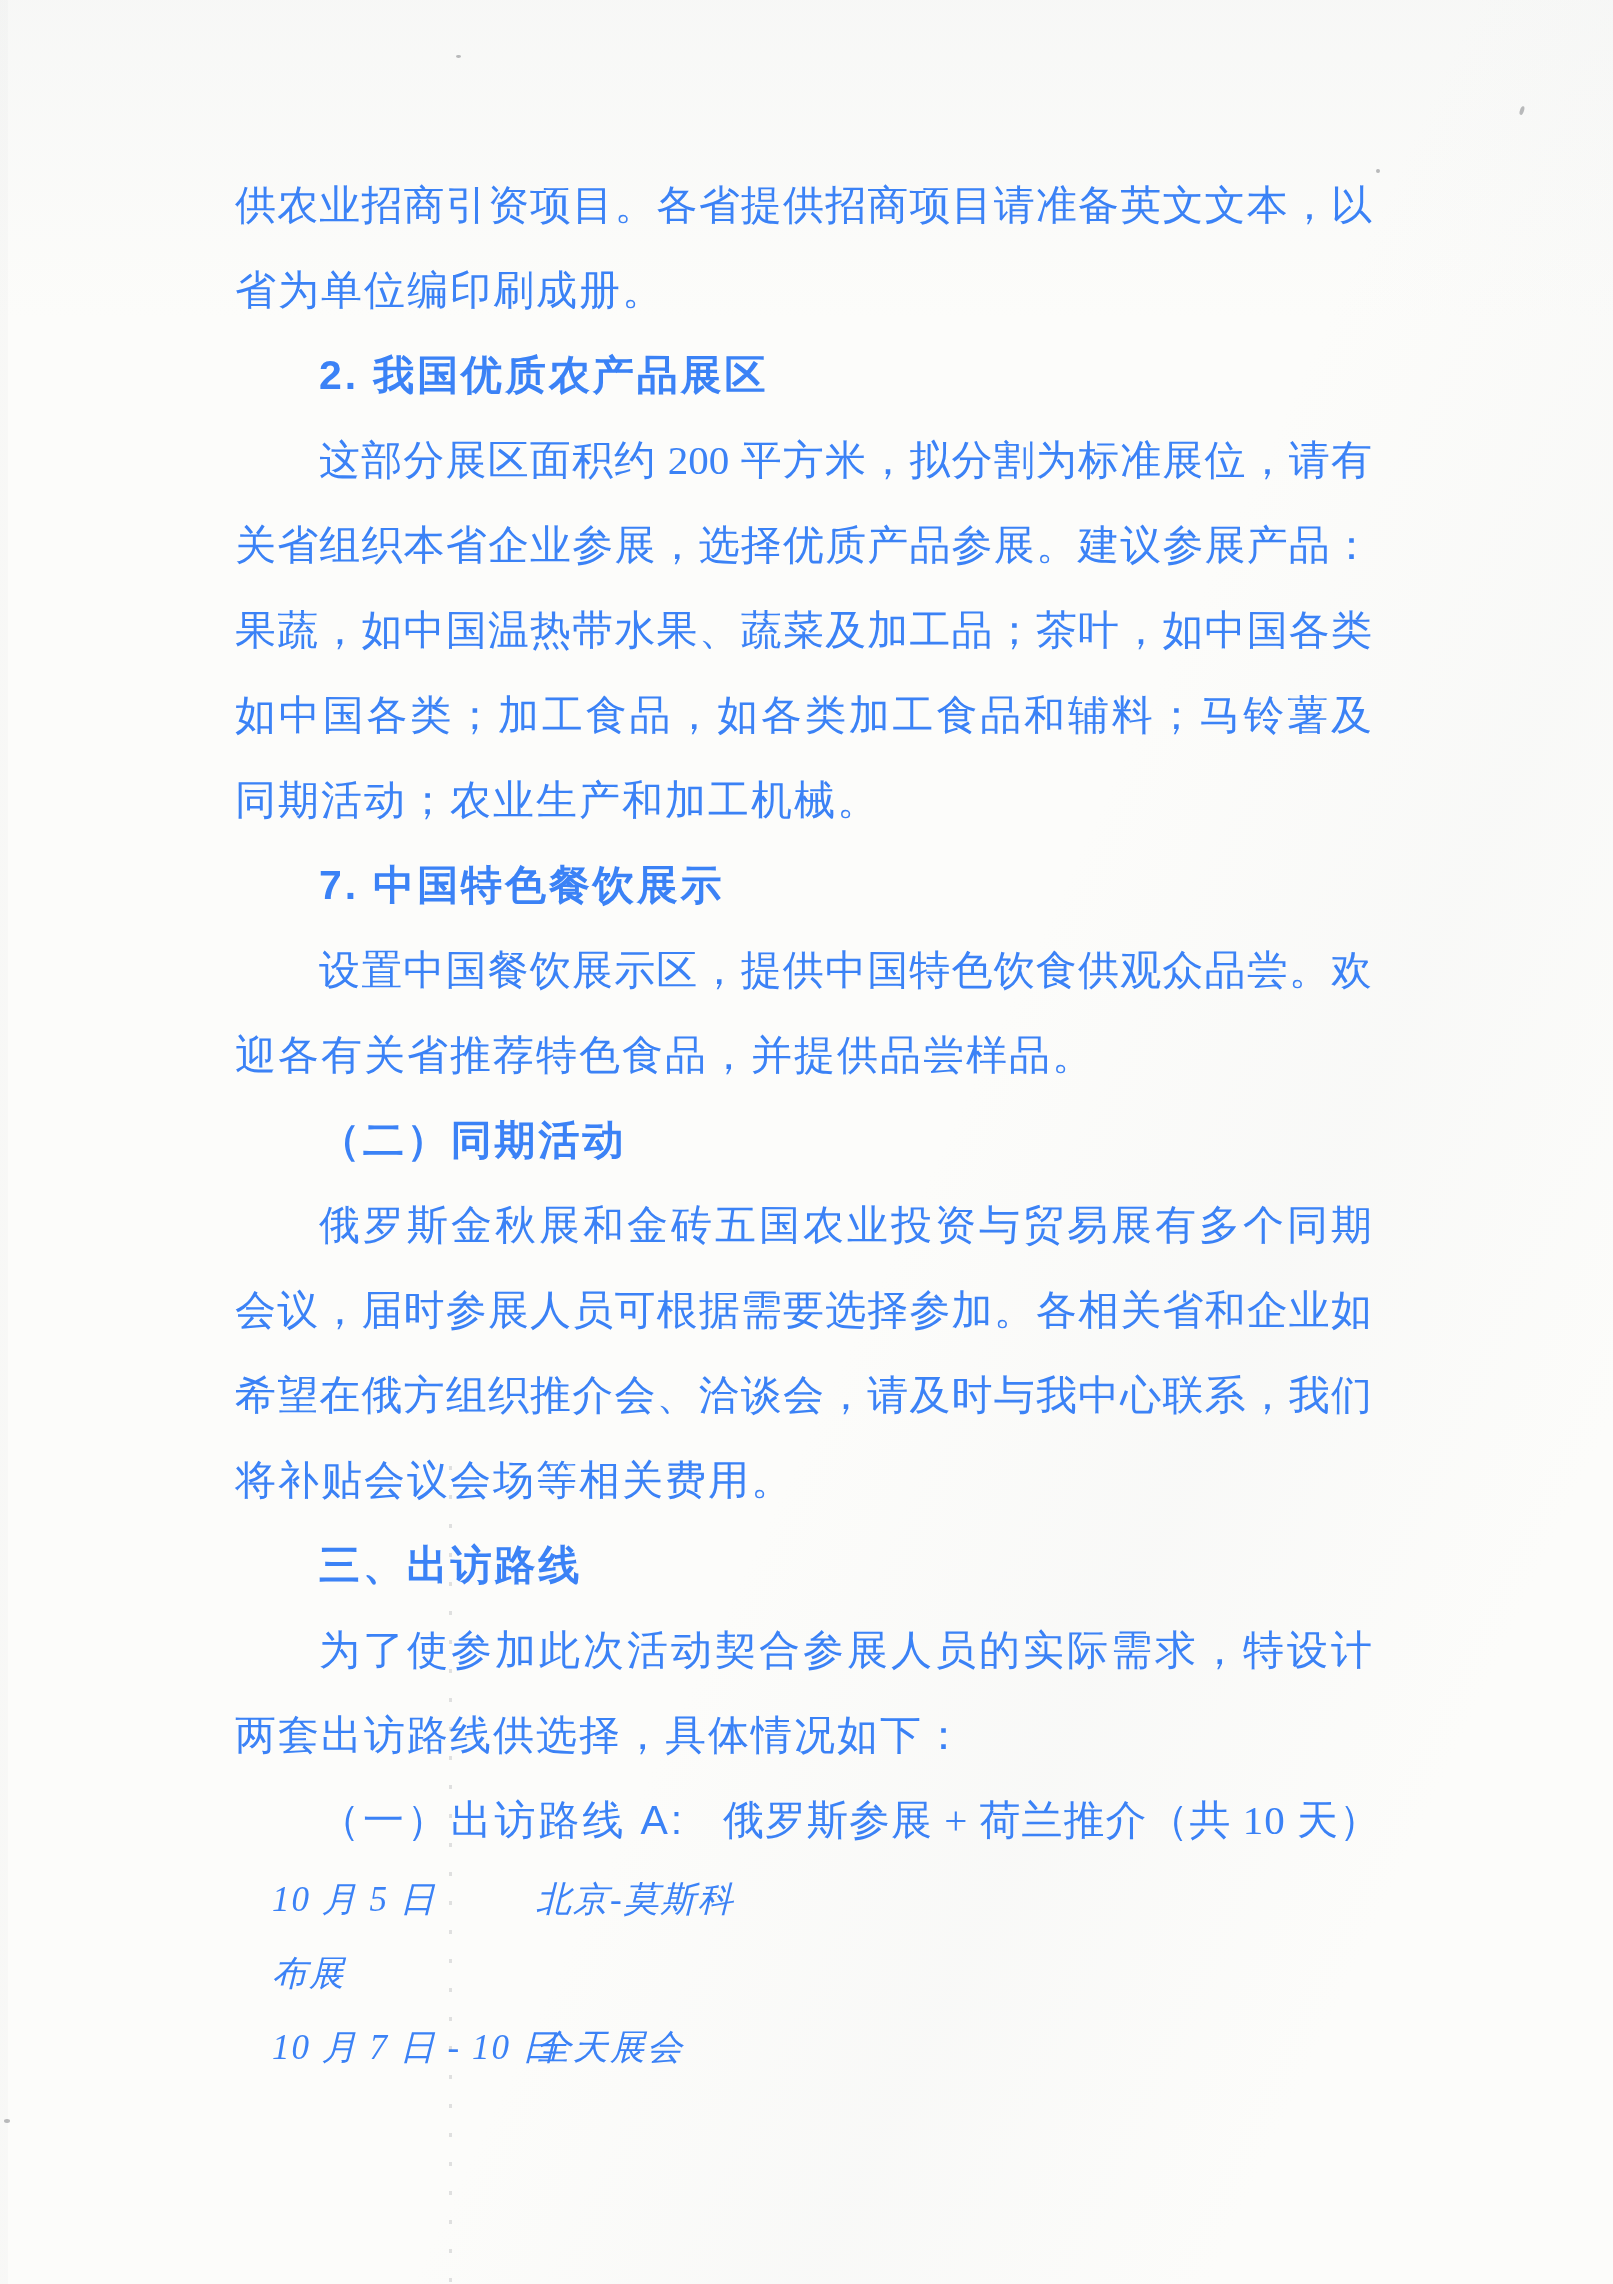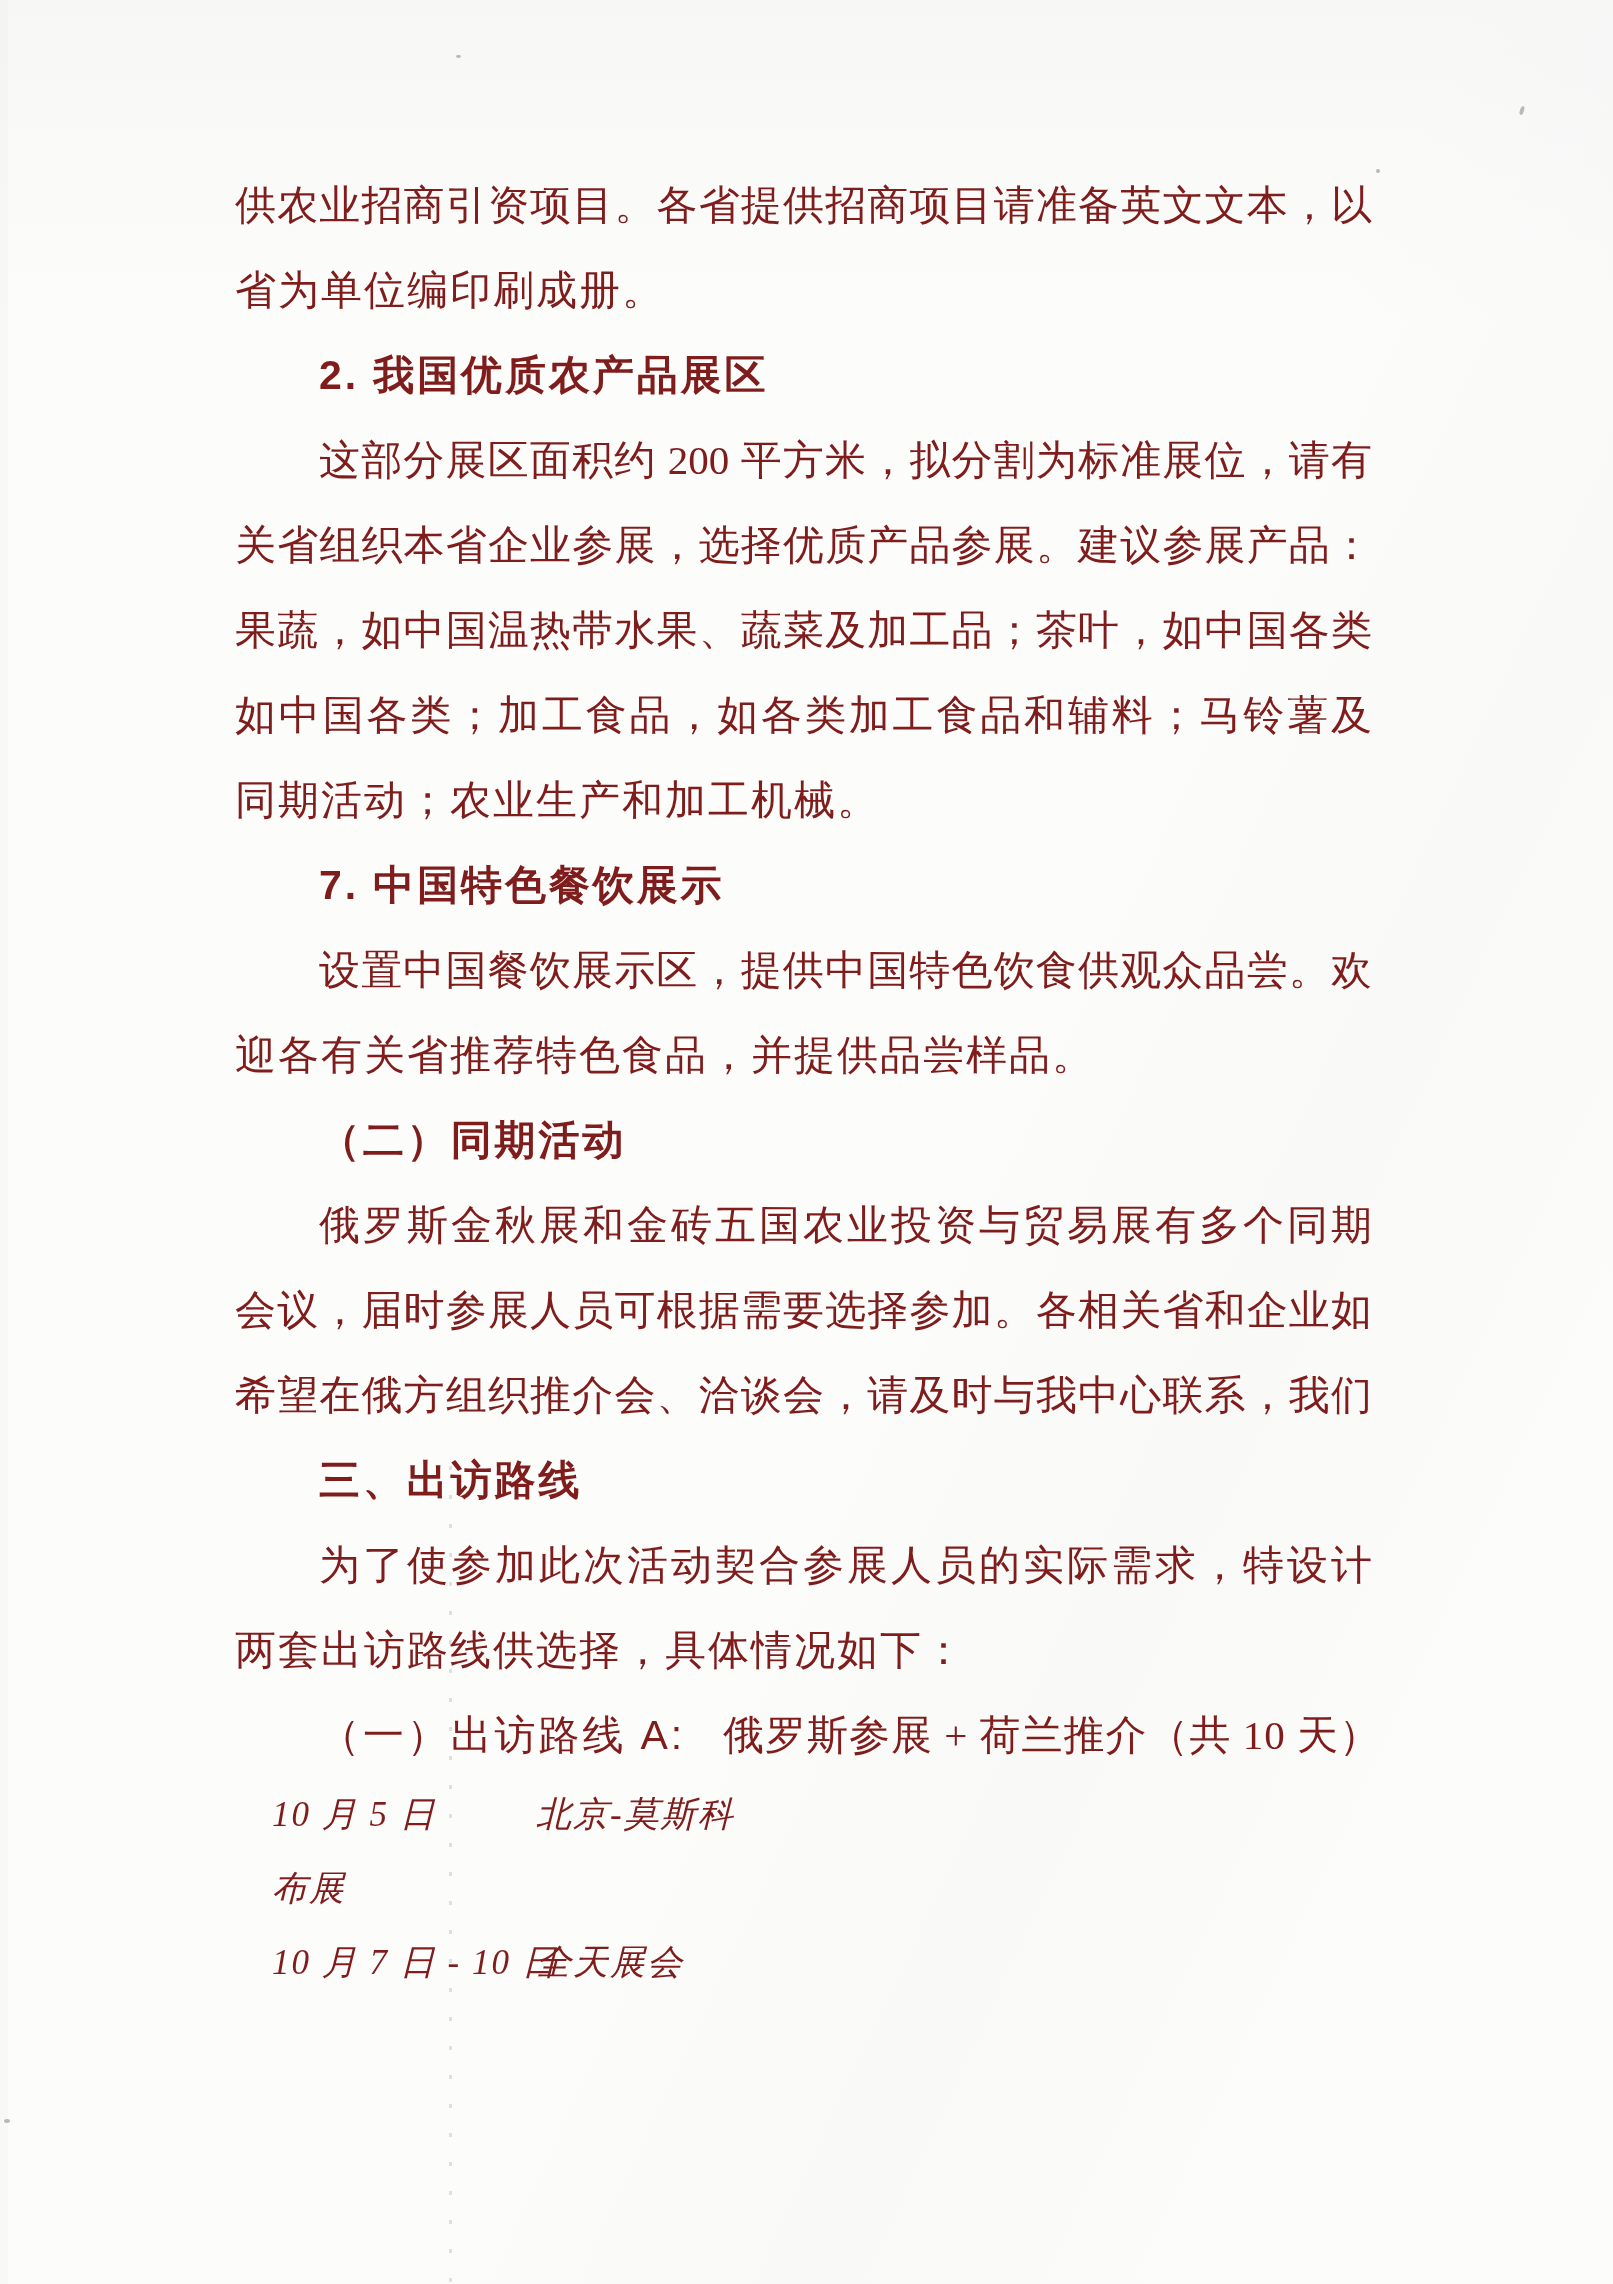--- a/index.html
+++ b/index.html
@@ -21,21 +21,21 @@
     background:
       linear-gradient(to right, rgba(210,212,214,0.10) 0 7.8px, transparent 7.8px),
       linear-gradient(to bottom, rgba(225,228,230,0.18), transparent 14%),
       linear-gradient(115deg, transparent 55%, rgba(228,230,232,0.14) 70%, transparent 85%);
     pointer-events: none;
   }
   .doc {
     position: absolute;
     left: 235px; top: 163px;
     width: 1137px;
-    color: #7f1d1d;
+    color: #3b82f6;
     font-size: 41px;
   }
   .ln { height: 85px; line-height: 85px; letter-spacing: 2px; white-space: nowrap; }
   .ln.just {
     white-space: normal;
     text-align: justify;
     text-align-last: justify;
     text-justify: inter-character;
     letter-spacing: 0;
   }
@@ -93,20 +93,21 @@
     <div class="ln">同期活动；农业生产和加工机械。</div>
 
     <div class="ln h ind">7. 中国特色餐饮展示</div>
     <div class="ln just ind">设置中国餐饮展示区，提供中国特色饮食供观众品尝。欢</div>
     <div class="ln">迎各有关省推荐特色食品，并提供品尝样品。</div>
 
     <div class="ln h ind">（二）同期活动</div>
     <div class="ln just ind">俄罗斯金秋展和金砖五国农业投资与贸易展有多个同期</div>
     <div class="ln just">会议，届时参展人员可根据需要选择参加。各相关省和企业如</div>
     <div class="ln just">希望在俄方组织推介会、洽谈会，请及时与我中心联系，我们</div>
+    <div class="ln">将补贴会议会场等相关费用。</div>
 
     <div class="ln h ind">三、出访路线</div>
     <div class="ln just ind">为了使参加此次活动契合参展人员的实际需求，特设计</div>
     <div class="ln">两套出访路线供选择，具体情况如下：</div>
 
     <div class="ln ind route">
       <span class="b">（一）出访路线 A:</span>
       <span class="r">俄罗斯参展 + 荷兰推介（共 10 天）</span>
     </div>
 

